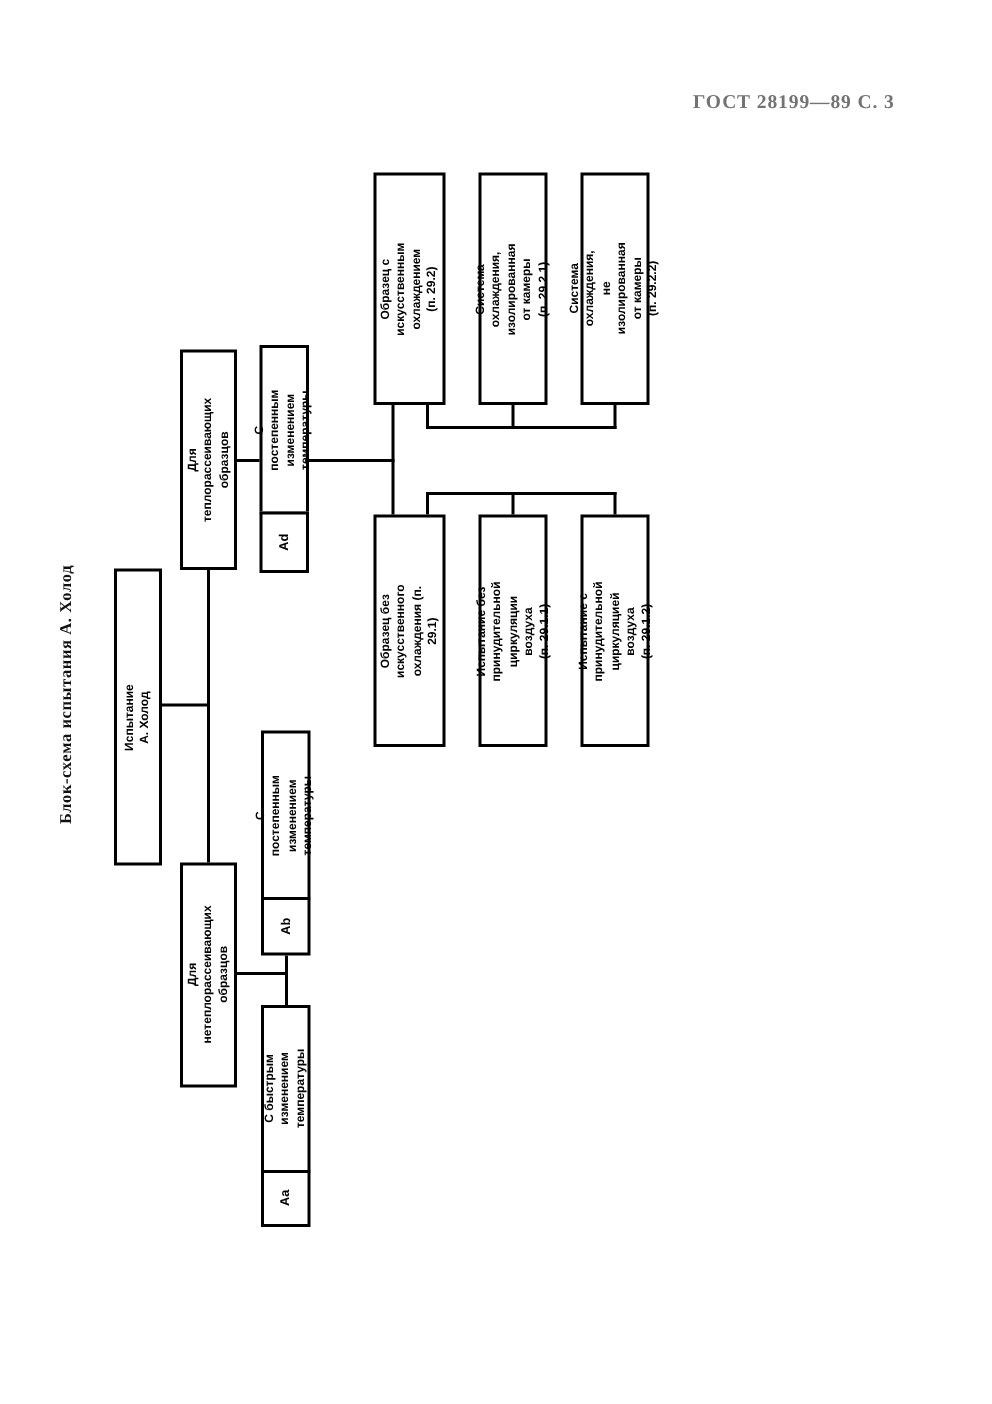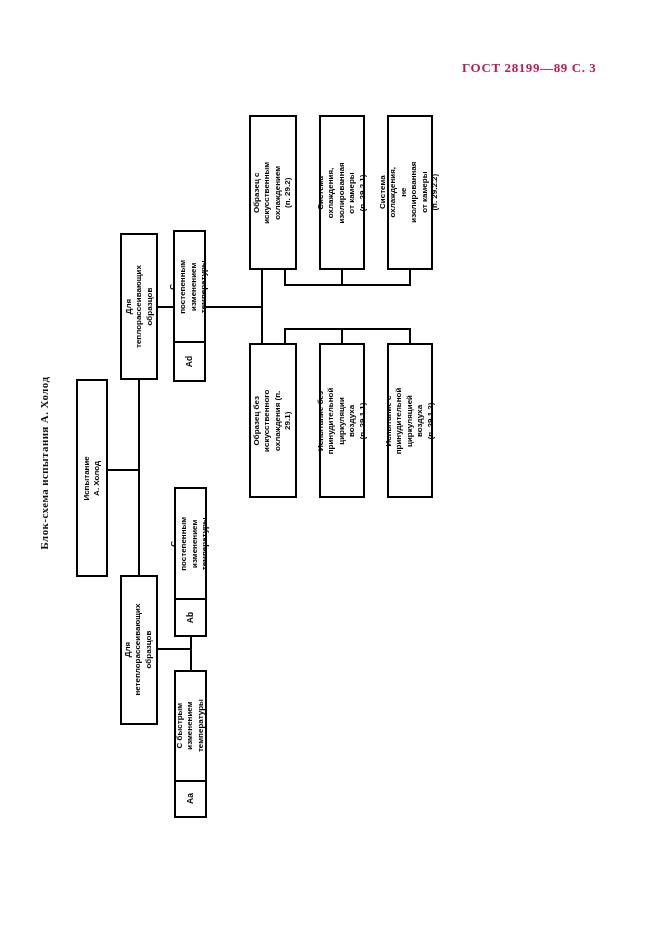--- a/index.html
+++ b/index.html
@@ -1,20 +1,20 @@
 <!DOCTYPE html>
 <html><head>
 <meta charset="utf-8">
 <style>
   html,body{margin:0;padding:0;background:#fff;}
   .page{position:relative;width:661px;height:936px;background:#ffffff;overflow:hidden;
         font-family:"Liberation Sans",sans-serif;color:#000;}
   .header{position:absolute;left:462px;top:60px;width:190px;
           font-family:"Liberation Serif",serif;font-weight:bold;font-size:13px;
-          letter-spacing:0.6px;white-space:nowrap;color:#be185d;}
+          letter-spacing:0.6px;white-space:nowrap;color:#737373;}
   .caption{position:absolute;left:30px;top:375px;width:28px;height:176px;
            display:flex;align-items:center;justify-content:center;}
   .caption span{transform:rotate(-90deg);white-space:nowrap;
            font-family:"Liberation Serif",serif;font-weight:bold;font-size:11px;
            letter-spacing:0.4px;color:#111;}
   .node{position:absolute;border:2px solid #000;background:#fff;box-sizing:border-box;
         display:flex;align-items:center;justify-content:center;}
   .vtext{transform:rotate(-90deg);white-space:pre-line;text-align:center;
          font-weight:bold;font-size:8px;line-height:1.3;color:#000;}
   .code{font-size:8.5px;}

